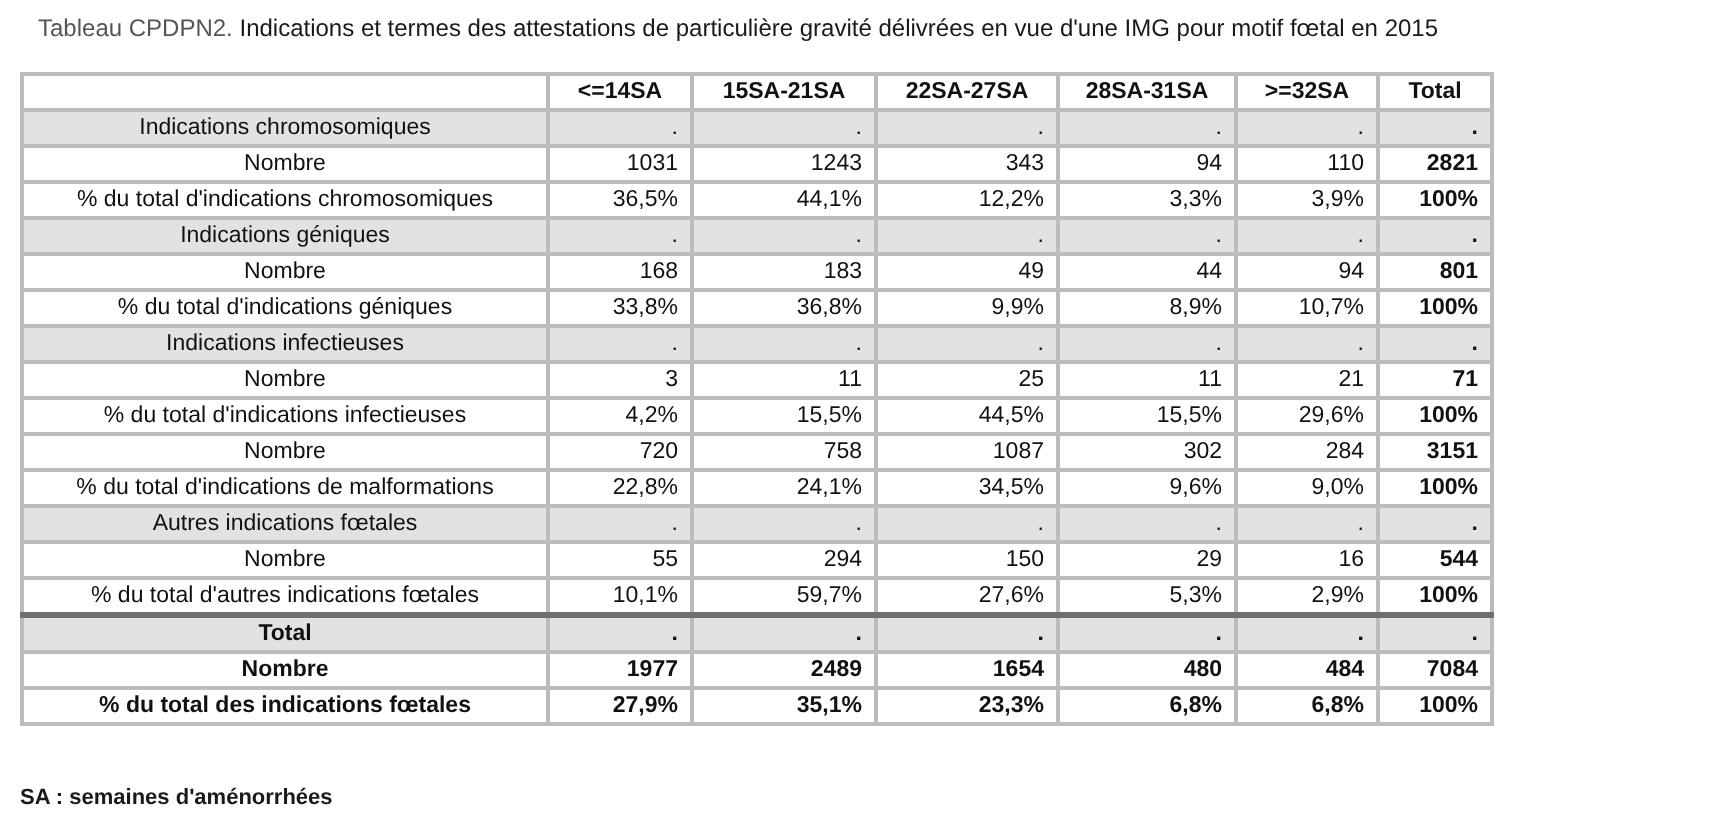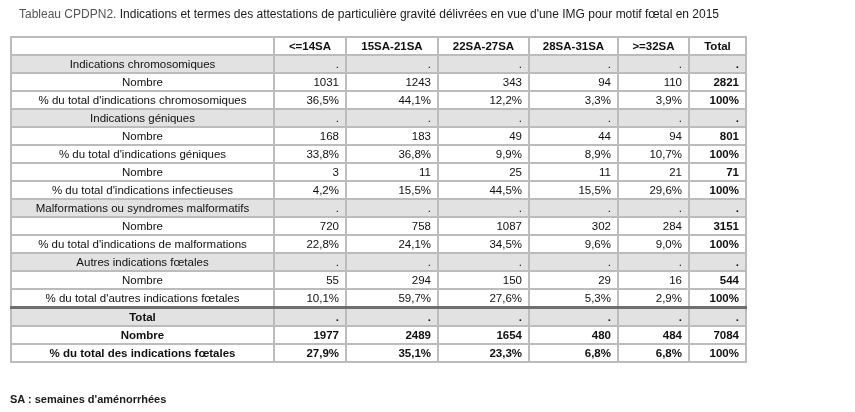--- a/index.html
+++ b/index.html
@@ -132,46 +132,46 @@
       </tr>
       <tr>
         <td class="c0">% du total d'indications géniques</td>
         <td class="val">33,8%</td>
         <td class="val">36,8%</td>
         <td class="val">9,9%</td>
         <td class="val">8,9%</td>
         <td class="val">10,7%</td>
         <td class="val totcol">100%</td>
       </tr>
+      <tr class="section">
+        <td class="c0">Indications infectieuses</td>
+        <td class="val">.</td>
+        <td class="val">.</td>
+        <td class="val">.</td>
+        <td class="val">.</td>
+        <td class="val">.</td>
+        <td class="val totcol">.</td>
+      </tr>
       <tr>
         <td class="c0">Nombre</td>
         <td class="val">3</td>
         <td class="val">11</td>
         <td class="val">25</td>
         <td class="val">11</td>
         <td class="val">21</td>
         <td class="val totcol">71</td>
       </tr>
       <tr>
         <td class="c0">% du total d'indications infectieuses</td>
         <td class="val">4,2%</td>
         <td class="val">15,5%</td>
         <td class="val">44,5%</td>
         <td class="val">15,5%</td>
         <td class="val">29,6%</td>
         <td class="val totcol">100%</td>
-      </tr>
-      <tr class="section">
-        <td class="c0">Malformations ou syndromes malformatifs</td>
-        <td class="val">.</td>
-        <td class="val">.</td>
-        <td class="val">.</td>
-        <td class="val">.</td>
-        <td class="val">.</td>
-        <td class="val totcol">.</td>
       </tr>
       <tr>
         <td class="c0">Nombre</td>
         <td class="val">720</td>
         <td class="val">758</td>
         <td class="val">1087</td>
         <td class="val">302</td>
         <td class="val">284</td>
         <td class="val totcol">3151</td>
       </tr>

